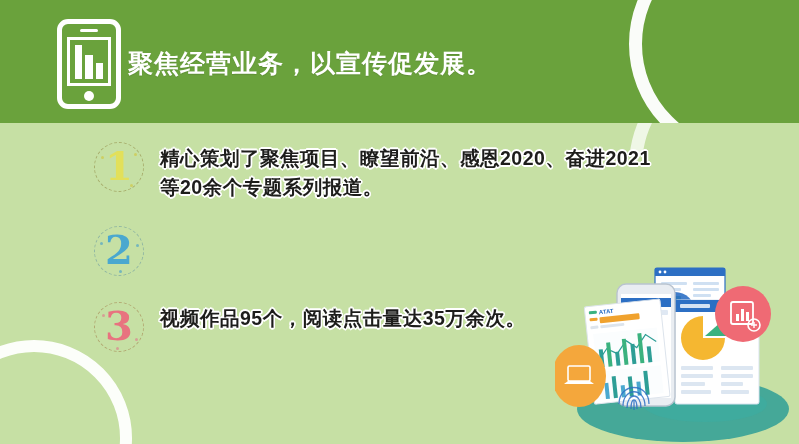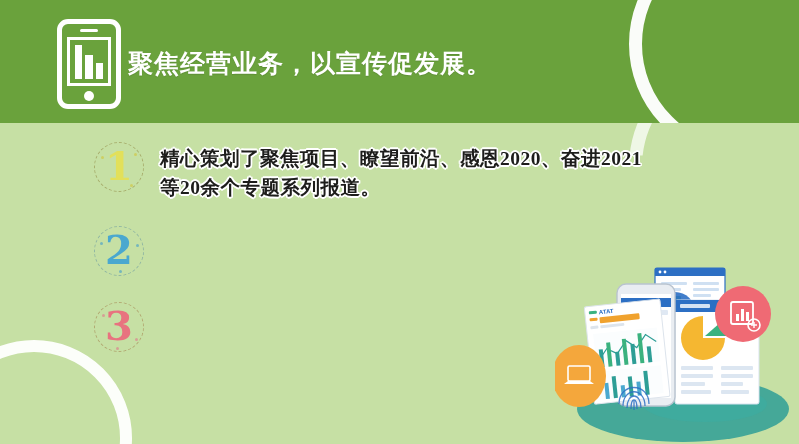--- a/index.html
+++ b/index.html
@@ -189,21 +189,20 @@
     letter-spacing: .5px;
     text-shadow:
       -1.4px -1.4px 0 #ffffff,
        1.4px -1.4px 0 #ffffff,
       -1.4px  1.4px 0 #ffffff,
        1.4px  1.4px 0 #ffffff,
        0 -1.6px 0 #ffffff,
        0  1.6px 0 #ffffff,
       -1.6px 0 0 #ffffff,
        1.6px 0 0 #ffffff;
-    font-family: Liberation Serif, serif;
   }
 
   
   .illustration {
     position: absolute;
     right: 0;
     bottom: 0;
     width: 244px;
     height: 190px;
     z-index: 4;
@@ -257,20 +256,21 @@
     </div>
 
     <div class="bullet-row">
       <div class="bullet-badge">
         <span class="badge-ring" style="border-color:rgba(160,120,70,.55)"></span>
         <span class="badge-dot" style="left:10px;top:14px;background:#d98b90"></span>
         <span class="badge-dot" style="left:43px;top:38px;background:#d98b90"></span>
         <span class="badge-dot" style="left:24px;top:47px;background:#d98b90"></span>
         <span class="badge-num" style="color:#e8737f">3</span>
       </div>
+      <div class="bullet-text">视频作品95个，阅读点击量达35万余次。</div>
     </div>
 
   </div>
 
   <div class="illustration">
     <svg viewBox="0 0 244 190" width="244" height="190" xmlns="http://www.w3.org/2000/svg">
 
       <ellipse cx="128" cy="155" rx="106" ry="33" fill="#2e9e96" opacity="0.85"></ellipse>
       <ellipse cx="150" cy="150" rx="62" ry="18" fill="#3aada3" opacity="0.5"></ellipse>
 

